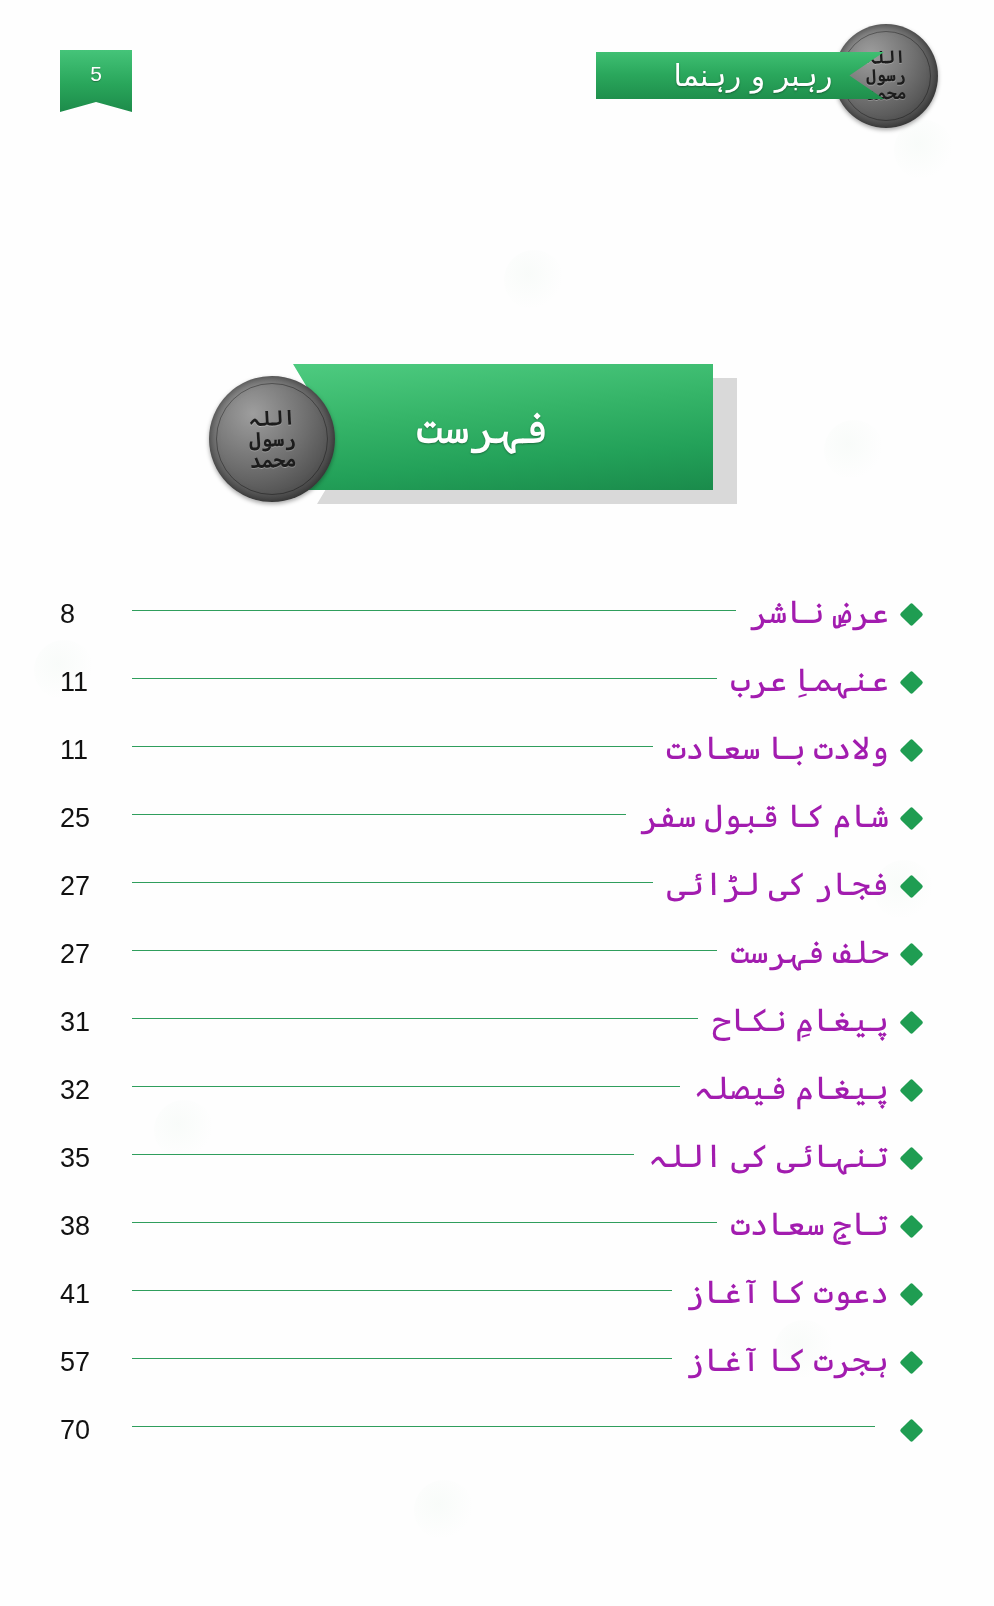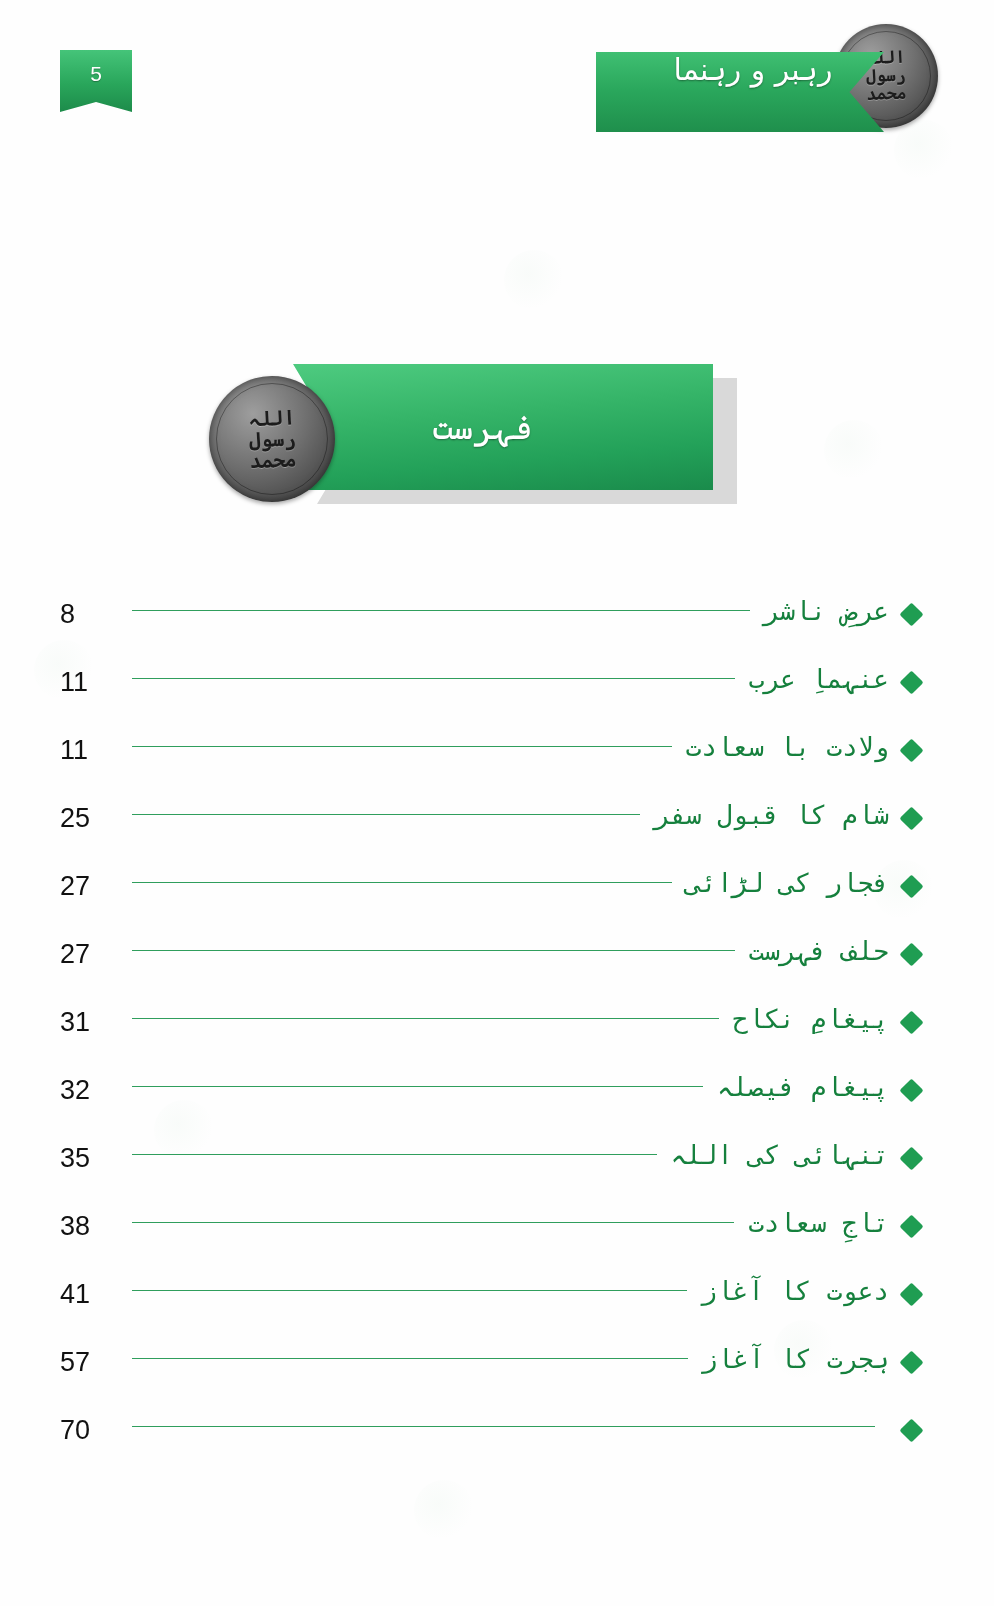--- a/index.html
+++ b/index.html
@@ -73,24 +73,24 @@
     font-weight: bold;
   }
 
   .seal-header { top: 4px; right: 56px; }
 
   .ribbon-top {
     position: absolute;
     top: 32px;
     right: 110px;
     width: 288px;
-    height: 80px;
+    height: 47px;
     background: linear-gradient(180deg, #3fbf72 0%, #2aa75c 48%, #1f8f4c 100%);
     display: flex;
-    align-items: flex-start;
+    align-items: center;
     justify-content: center;
     box-shadow: 0 2px 3px rgba(0,0,0,.18);
     -webkit-clip-path: polygon(0 0, 100% 0, 88% 50%, 100% 100%, 0 100%);
     clip-path: polygon(0 0, 100% 0, 88% 50%, 100% 100%, 0 100%);
   }
   .ribbon-top .ribbon-label {
     font-family: "DejaVu Sans", sans-serif;
     font-size: 30px;
     color: #ffffff;
     letter-spacing: 0;
@@ -149,21 +149,21 @@
     background: linear-gradient(175deg, #4ecb80 0%, #35b468 40%, #23a159 72%, #1a8b4b 100%);
     -webkit-clip-path: polygon(0 0, 100% 0, 100% 100%, 0 100%, 9% 50%);
     clip-path: polygon(0 0, 100% 0, 100% 100%, 0 100%, 9% 50%);
     display: flex;
     align-items: center;
     justify-content: center;
     box-shadow: 0 3px 5px rgba(0,0,0,.16);
   }
   .banner .banner-label {
     font-family: Liberation Serif, serif;
-    font-size: 34px;
+    font-size: 45px;
     color: #ffffff;
     text-shadow: 0 1px 2px rgba(0,0,0,.35);
     padding-right: 40px;
     direction: rtl;
   }
   .seal-title {
     top: 16px;
     left: 20px;
     width: 126px;
     height: 126px;
@@ -188,23 +188,23 @@
     width: 17px;
     height: 17px;
     background: #1f9d52;
     transform: rotate(45deg);
     margin-right: 14px;
     margin-left: 14px;
     border-radius: 2px;
   }
   .toc-title {
     flex: 0 0 auto;
-    font-family: Liberation Mono, monospace;
-    font-size: 26px;
-    color: #15803d;
+    font-family: Liberation Serif, serif;
+    font-size: 32px;
+    color: #a21caf;
     white-space: nowrap;
     direction: rtl;
     padding-bottom: 4px;
   }
   .leader {
     flex: 1 1 auto;
     height: 0;
     border-bottom: 1.4px solid #2f9e5c;
     margin: 0 14px 8px 14px;
   }

